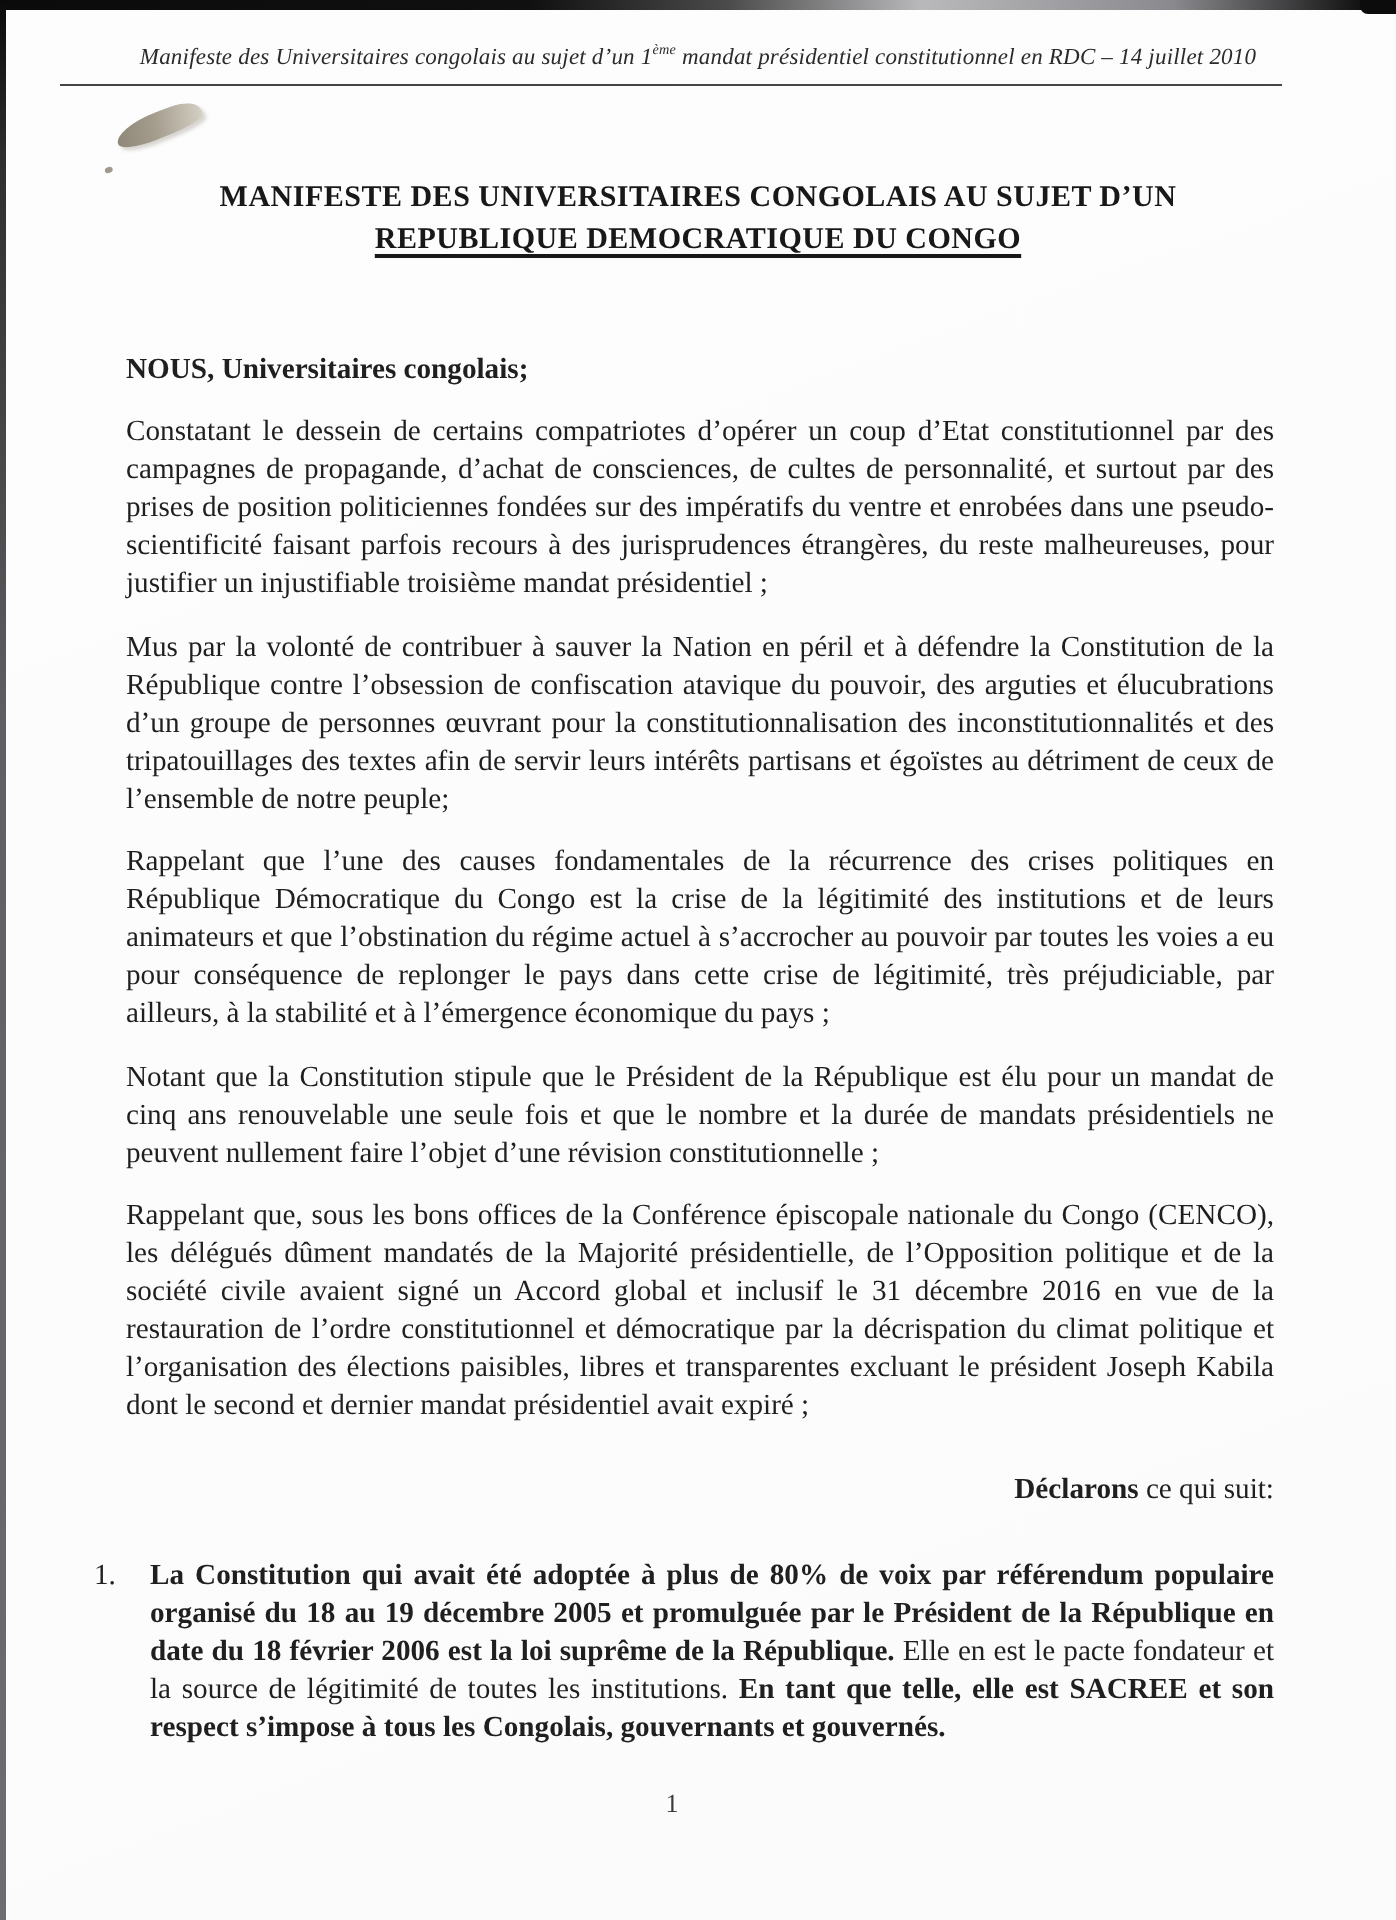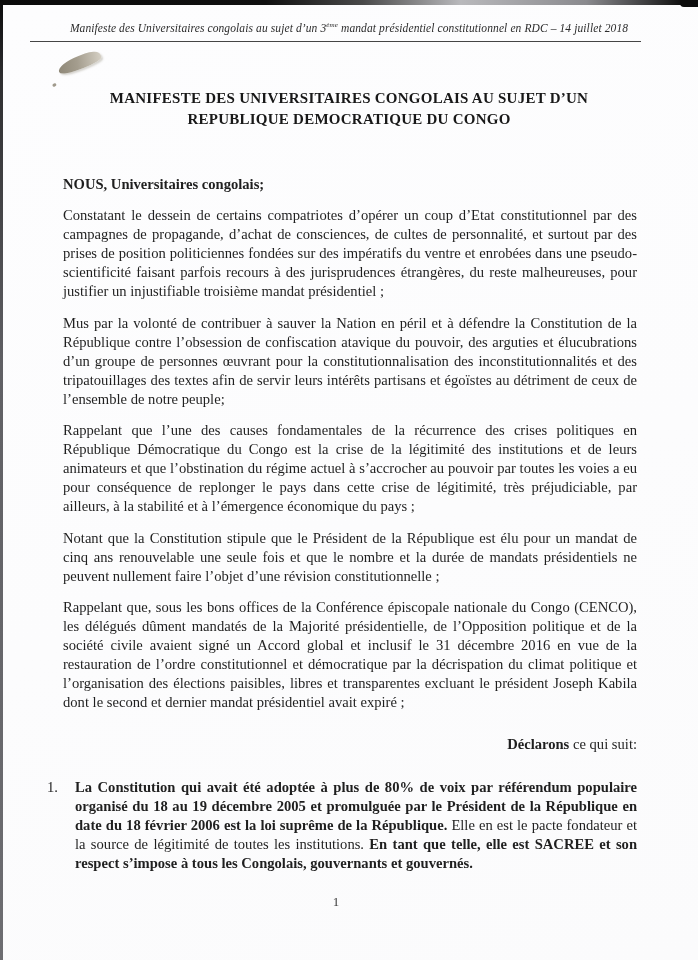--- a/index.html
+++ b/index.html
@@ -74,20 +74,21 @@
     margin: 46px 66px 0 66px;
     text-align: center;
     font-weight: bold;
     font-size: 15px;
     line-height: 21.5px;
     letter-spacing: 0.25px;
     color: #181818;
   }
   .doc-title sup { font-size: 0.60em; }
   .doc-title .underlined {
+    text-decoration: underline;
     text-decoration-thickness: 1.7px;
     text-underline-offset: 2.5px;
     text-align: center;
   }
 
   
   .content {
     padding: 0 61px 0 63px;
     font-size: 14.6px;
     line-height: 19px;
@@ -125,21 +126,21 @@
 </style>
 </head>
 <body>
 
 <div class="scan-page">
 
   <div class="edge-top"></div>
   <div class="edge-left"></div>
   <div class="edge-corner-tr"></div>
 
-  <div class="running-header"><span>Manifeste des Universitaires congolais au sujet d’un 3</span><sup>ème</sup><span> mandat présidentiel constitutionnel en RDC – 14 juillet 2018</span></div>
+  <div class="running-header"><span>Manifeste des Universitaires congolais au sujet d’un 1</span><sup>ème</sup><span> mandat présidentiel constitutionnel en RDC – 14 juillet 2010</span></div>
 
   <hr class="header-rule">
 
   <div class="smudge"></div>
 
   <div class="doc-title">
     <div>MANIFESTE DES UNIVERSITAIRES CONGOLAIS AU SUJET D’UN</div>
     <div class="underlined">REPUBLIQUE DEMOCRATIQUE DU CONGO</div>
   </div>
 

